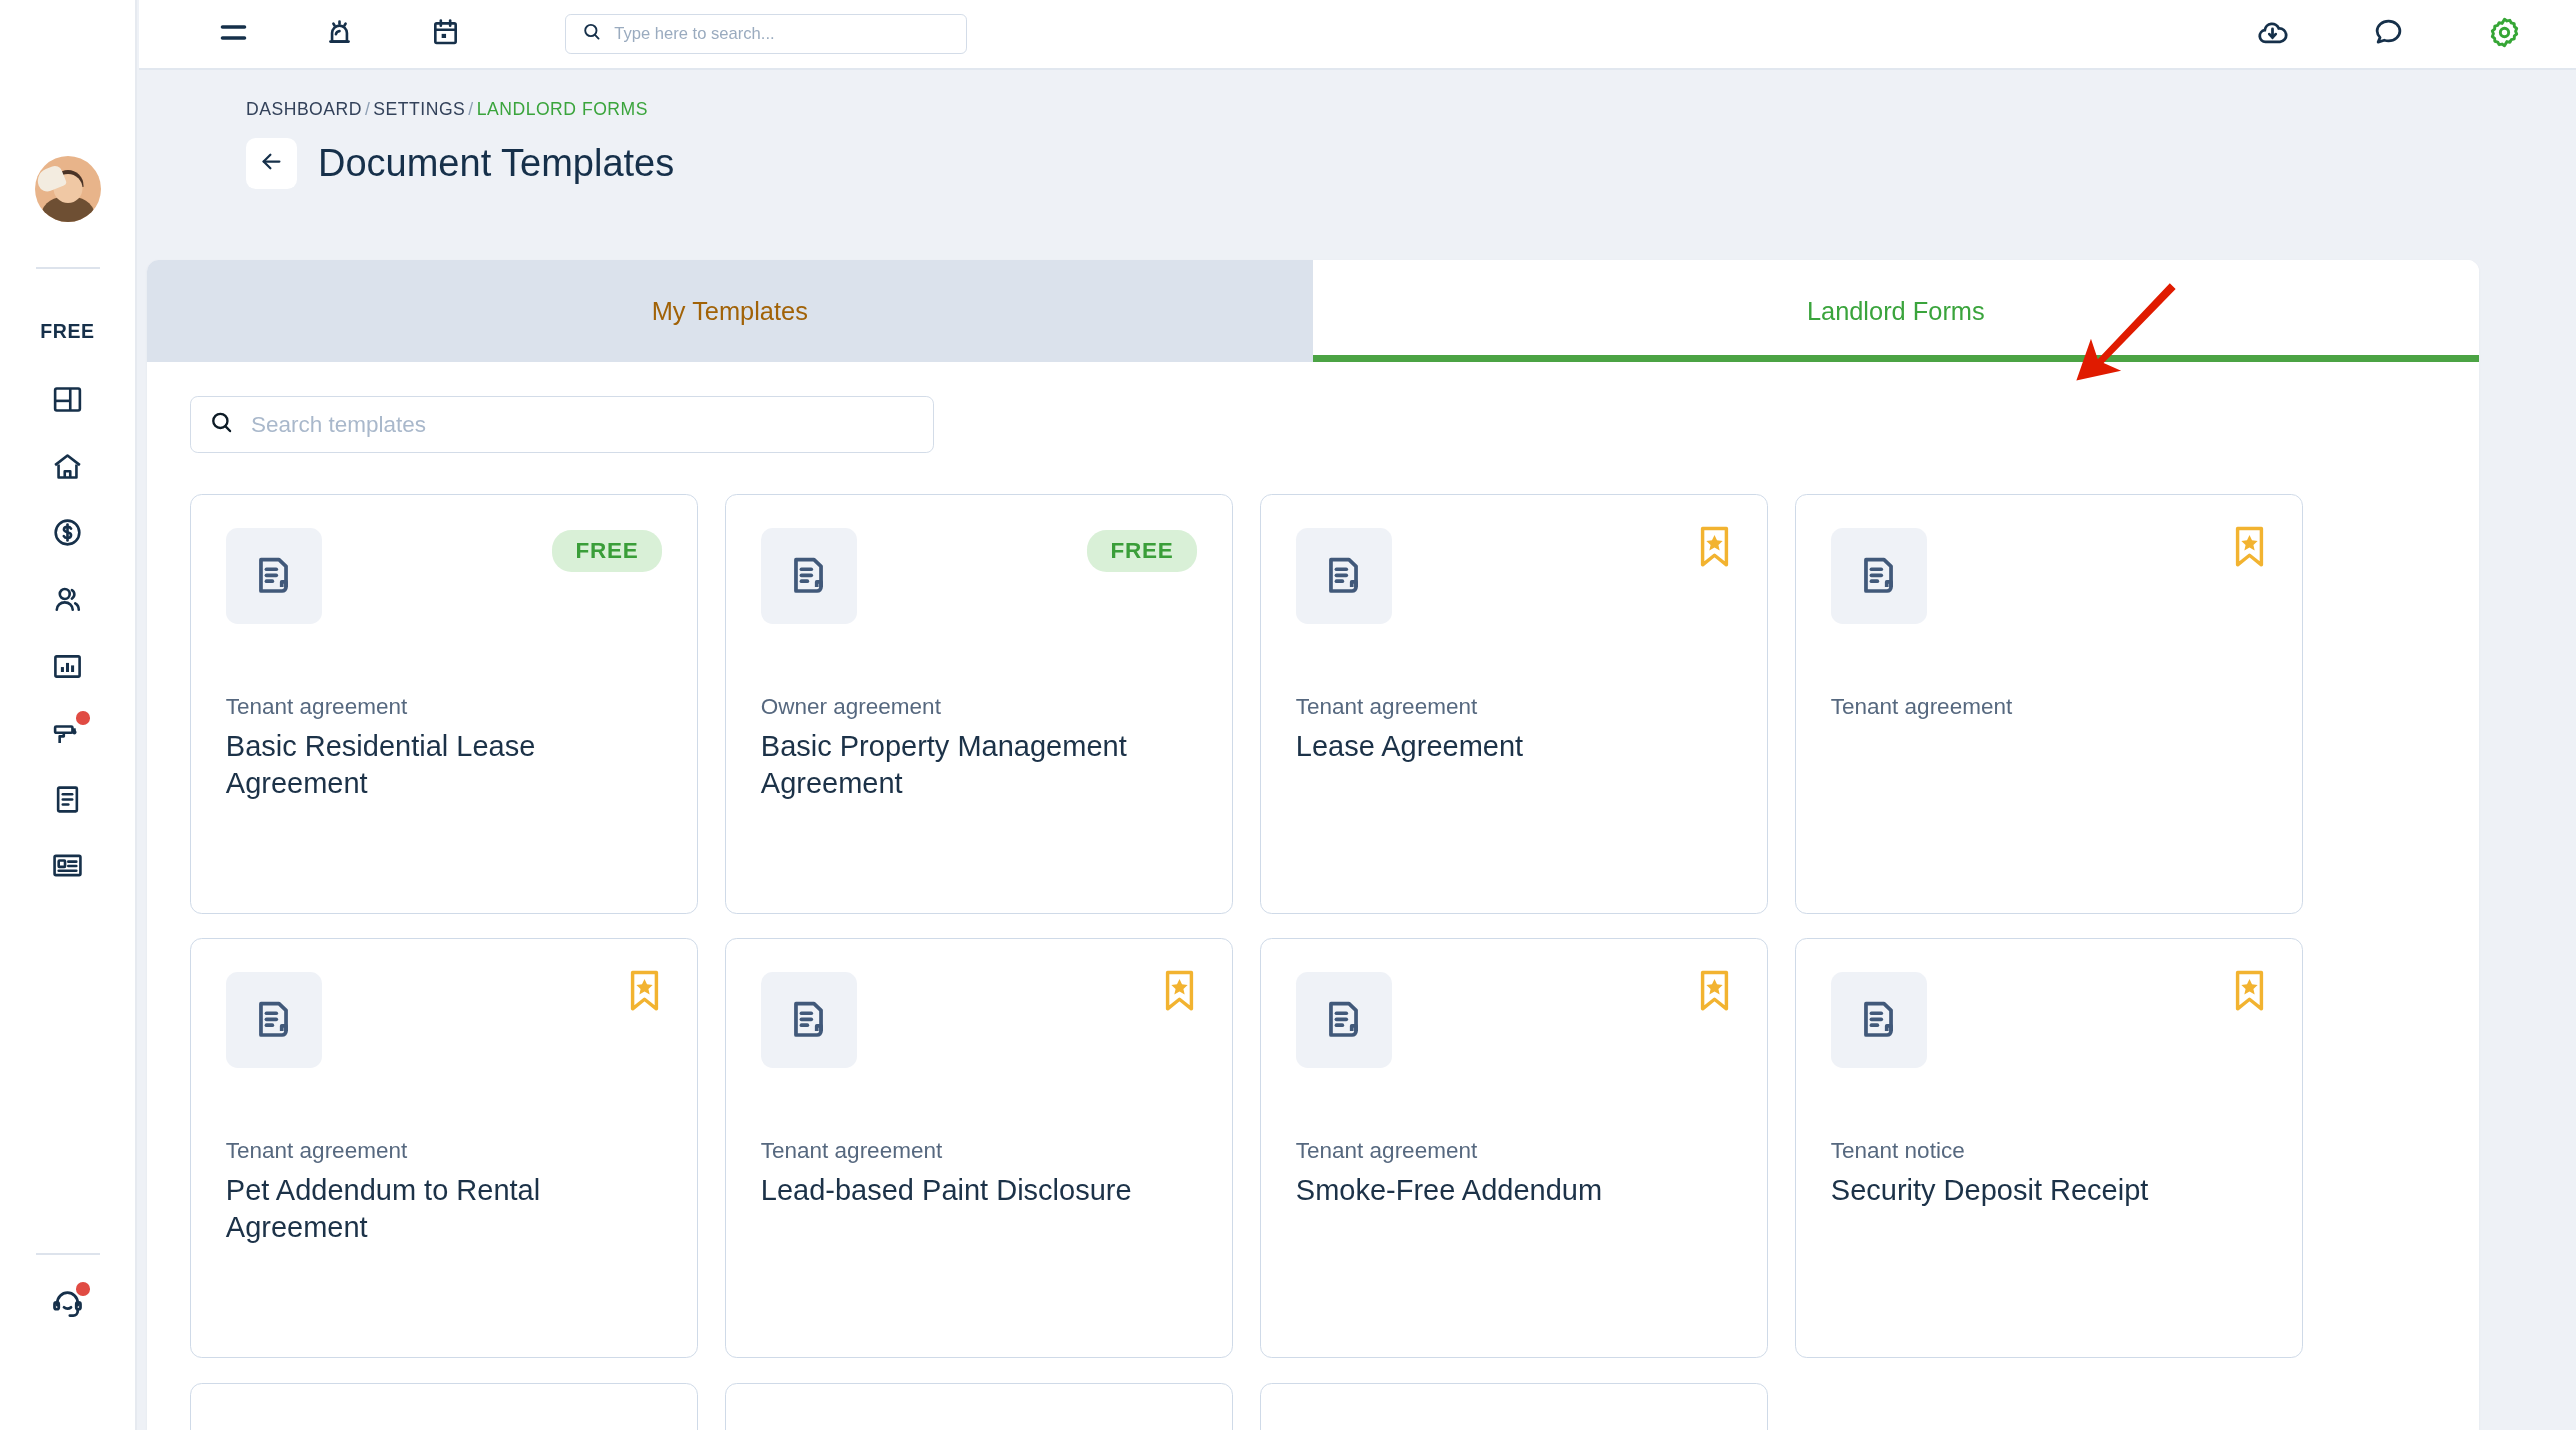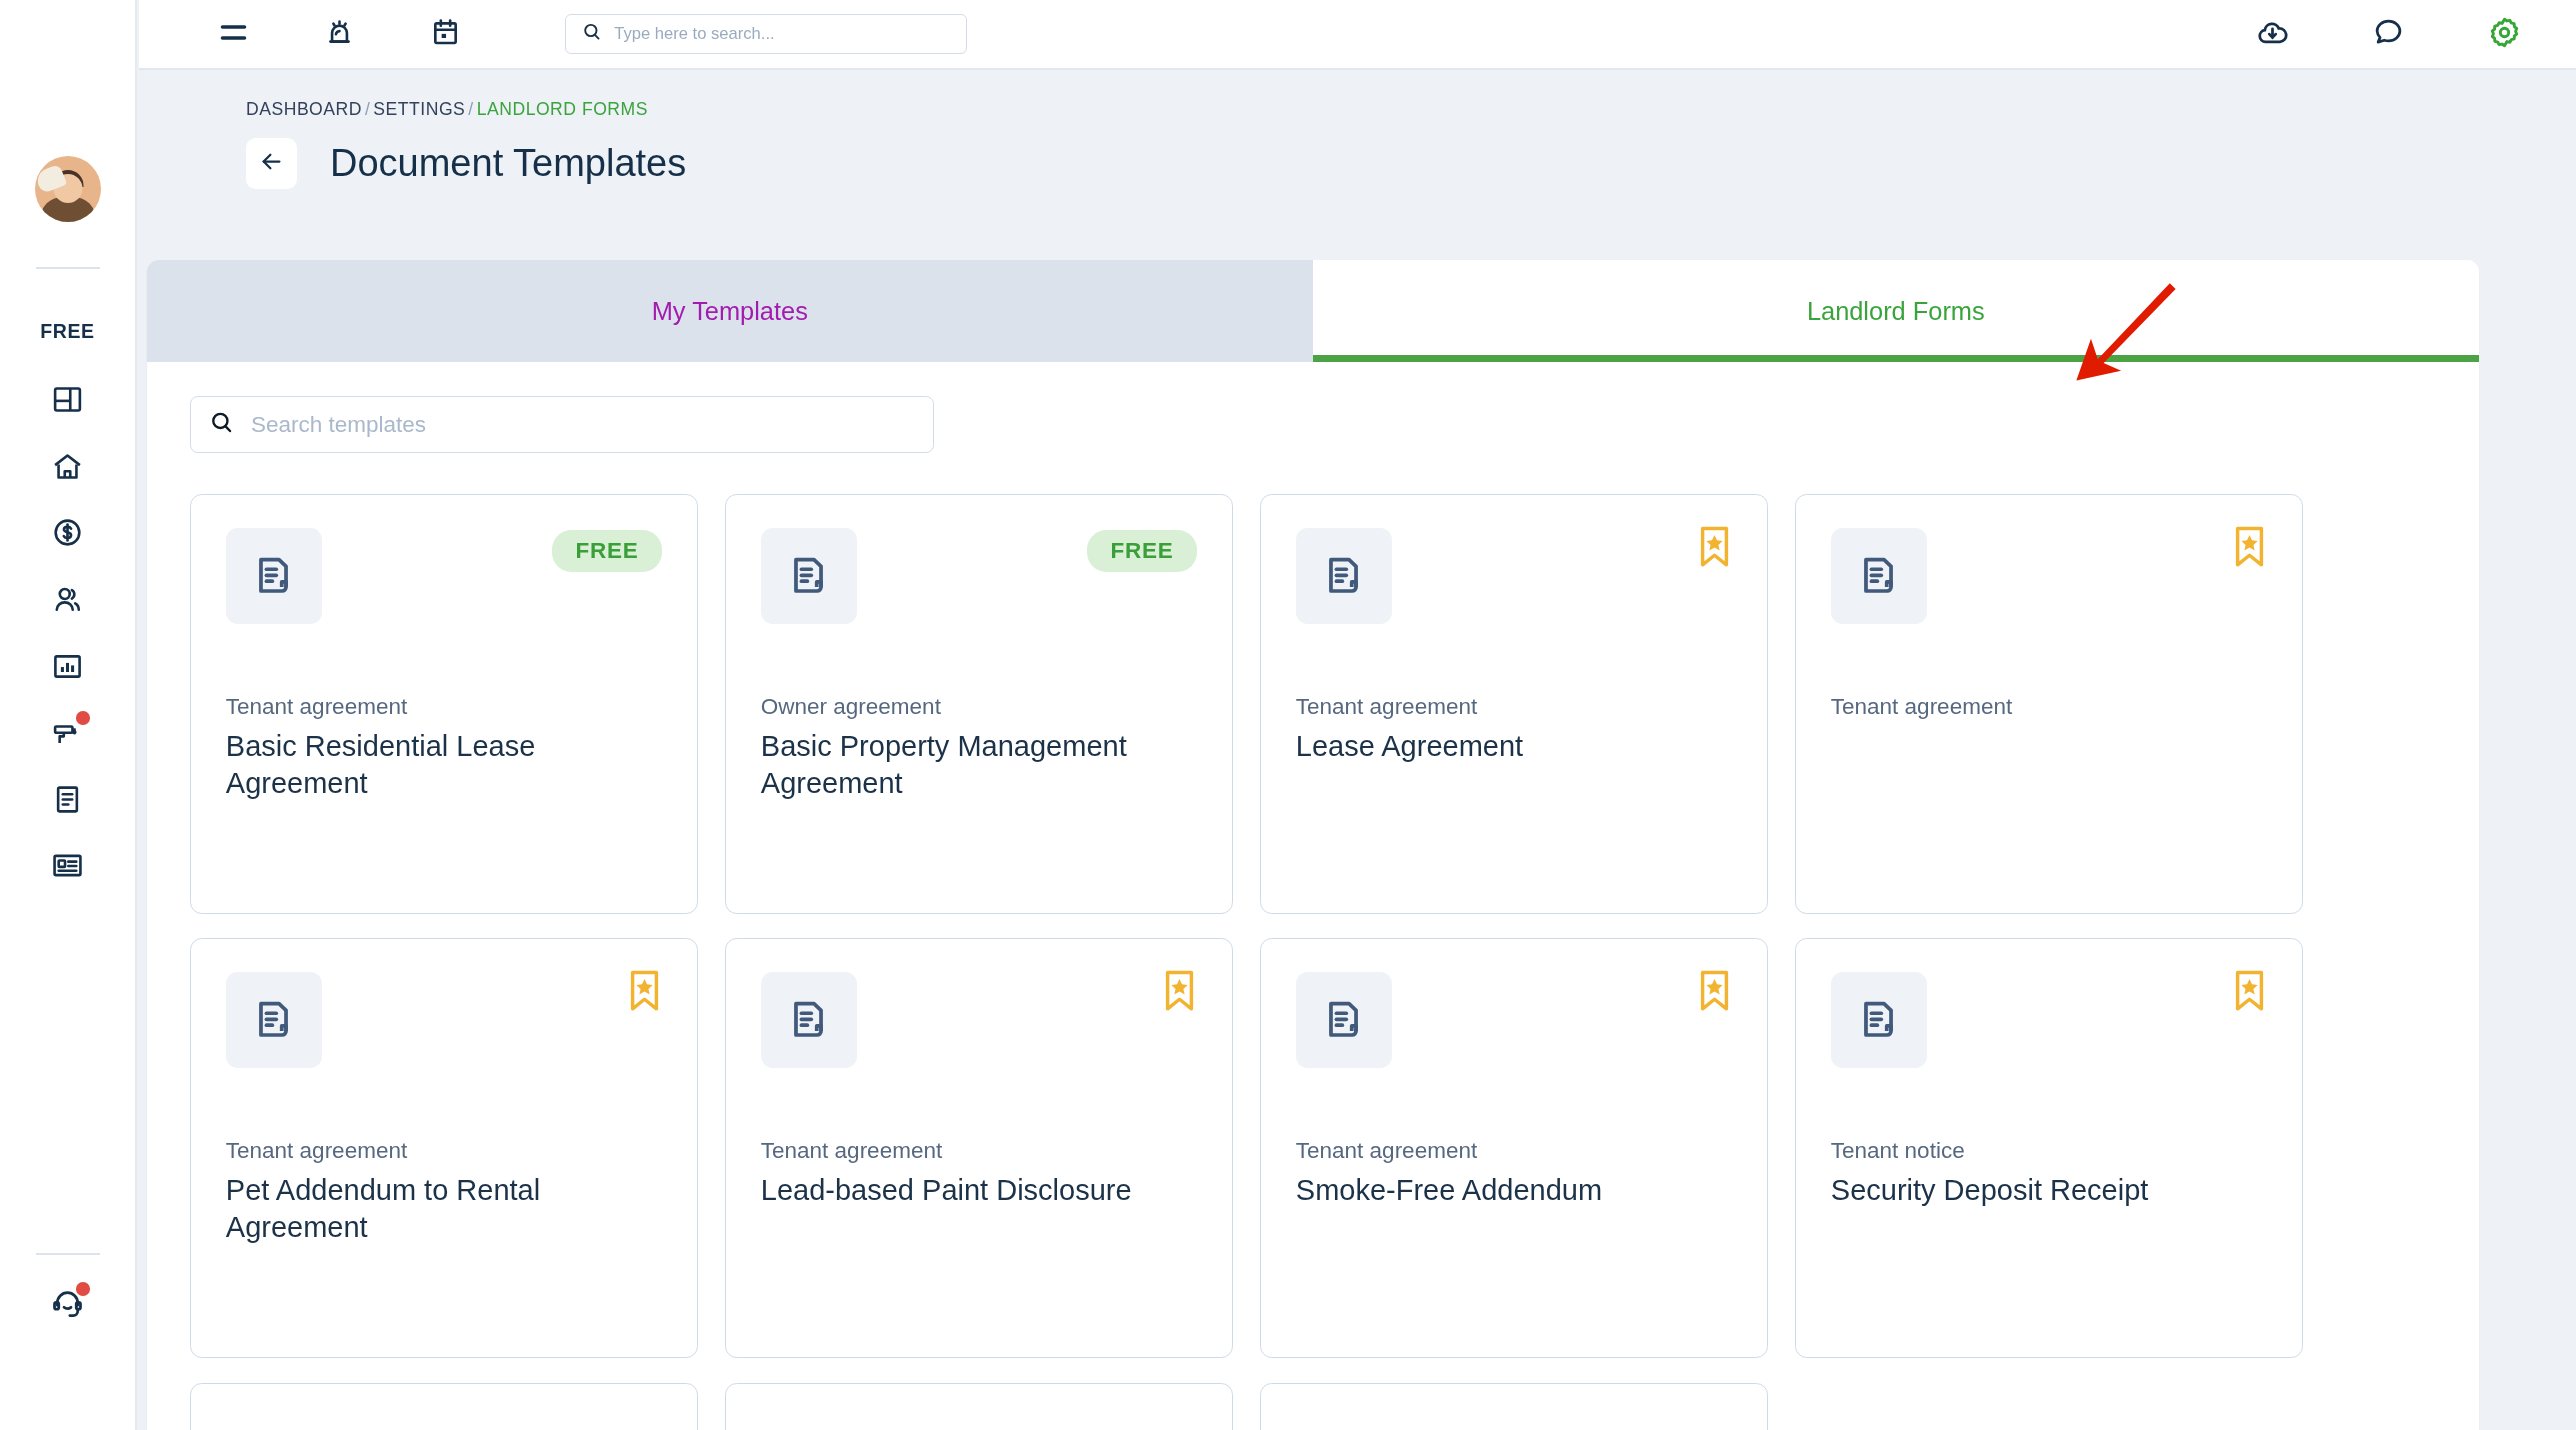--- a/index.html
+++ b/index.html
@@ -158,21 +158,21 @@
     letter-spacing: 0.5px;
     color: #33425a;
     display: flex; align-items: center; gap: 3px;
   }
   .breadcrumb .crumb { cursor: pointer; }
   .breadcrumb .sep { color: #8fa0b5; }
   .breadcrumb .crumb.active { color: #3aa43c; }
 
   .page-head {
     margin: 17.6px 0 0 107px;
-    display: flex; align-items: center; gap: 33px;
+    display: flex; align-items: center; gap: 21px;
   }
   .back-btn {
     width: 51px; height: 51px;
     background: #ffffff;
     border-radius: 9.8px;
     display: flex; align-items: center; justify-content: center;
     cursor: pointer;
   }
   .page-title {
     font-size: 38px;
@@ -192,21 +192,21 @@
     box-shadow: 0 1px 2.9px rgba(25,50,80,0.05);
   }
   .tabs { display: flex; width: 100%; height: 102px; }
   .tab {
     flex: 1;
     display: flex; align-items: center; justify-content: center;
     font-size: 25.4px;
     cursor: pointer;
     position: relative;
   }
-  .tab.inactive { background: #dbe2ec; color: #a21caf; }
+  .tab.inactive { background: #dbe2ec; color: #a16207; }
   .tab.active { background: #ffffff; color: #3aa43c; }
   .tab.active::after {
     content: "";
     position: absolute;
     left: 0; right: 0; bottom: 0;
     height: 6.8px;
     background: #4ba344;
   }
 
   .panel-body { padding: 34px 43px 0 43px; }

